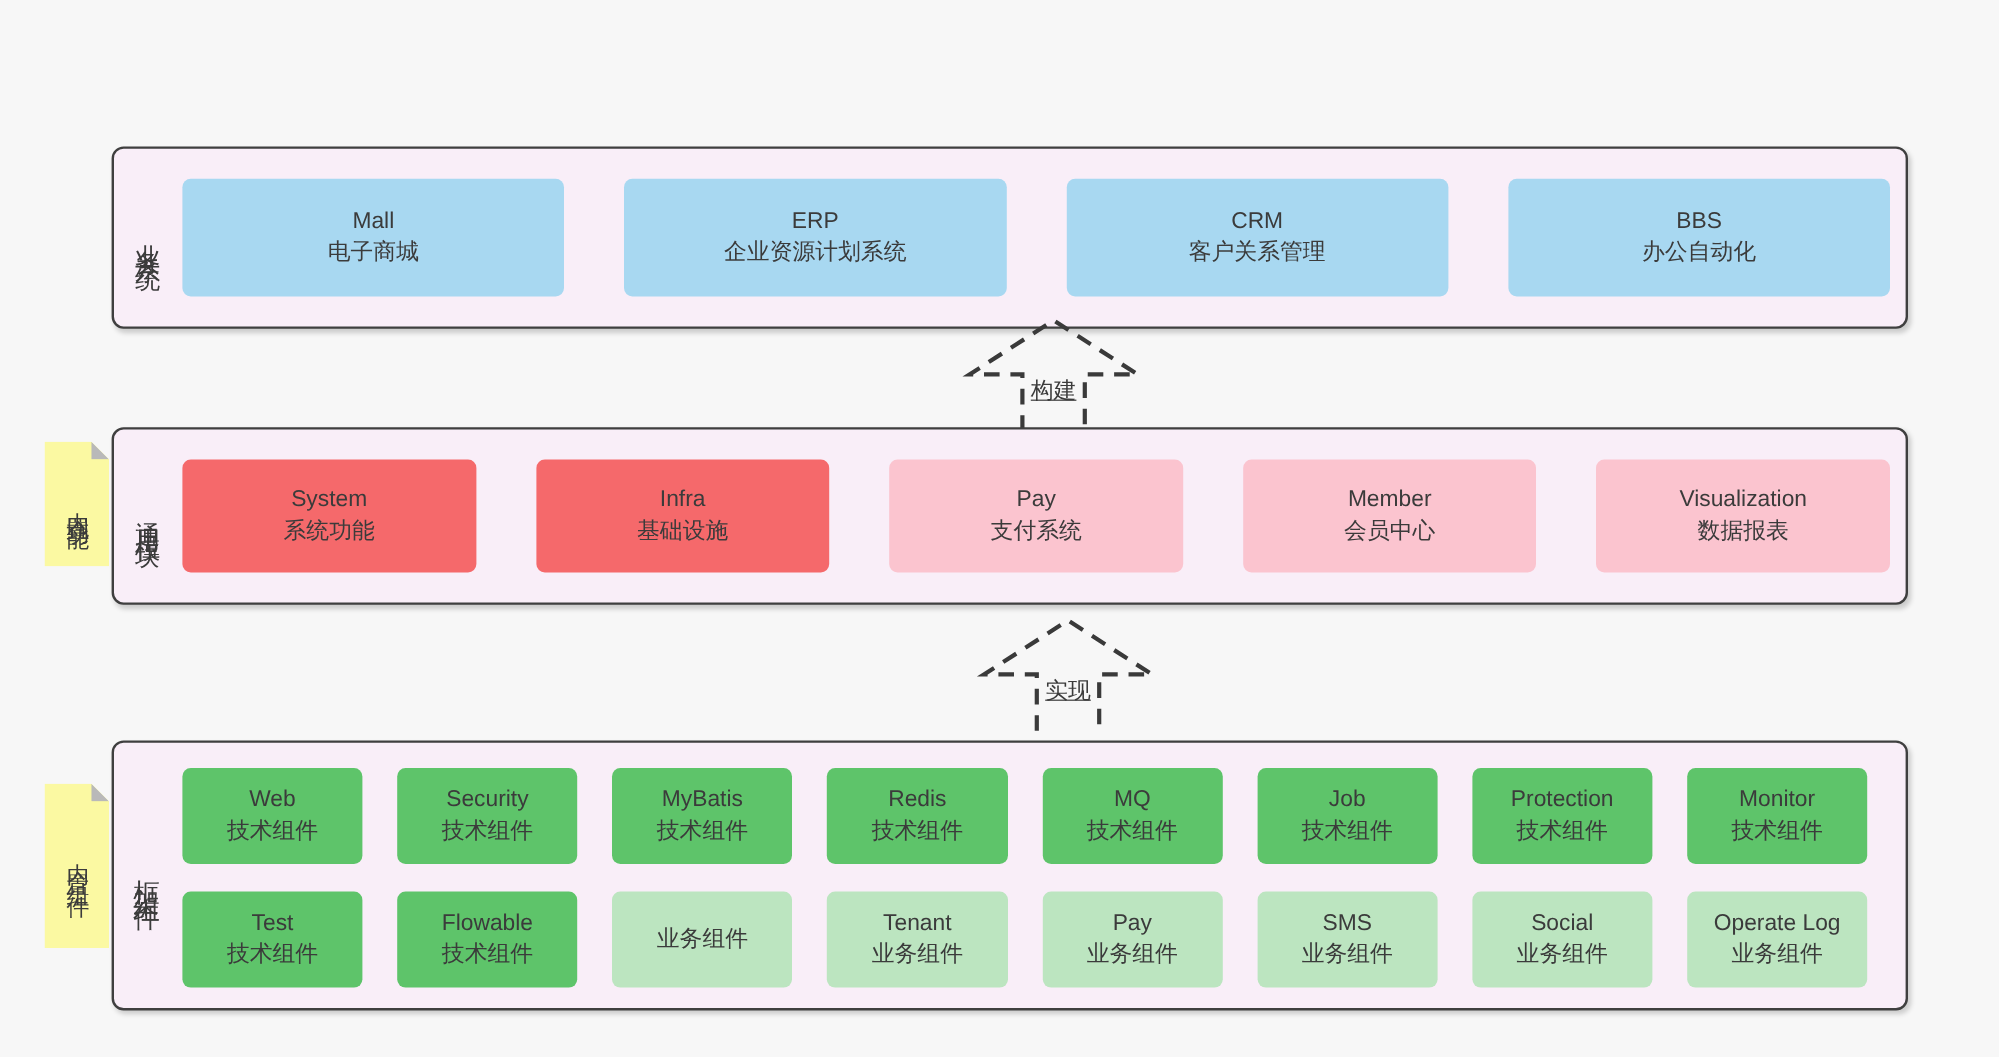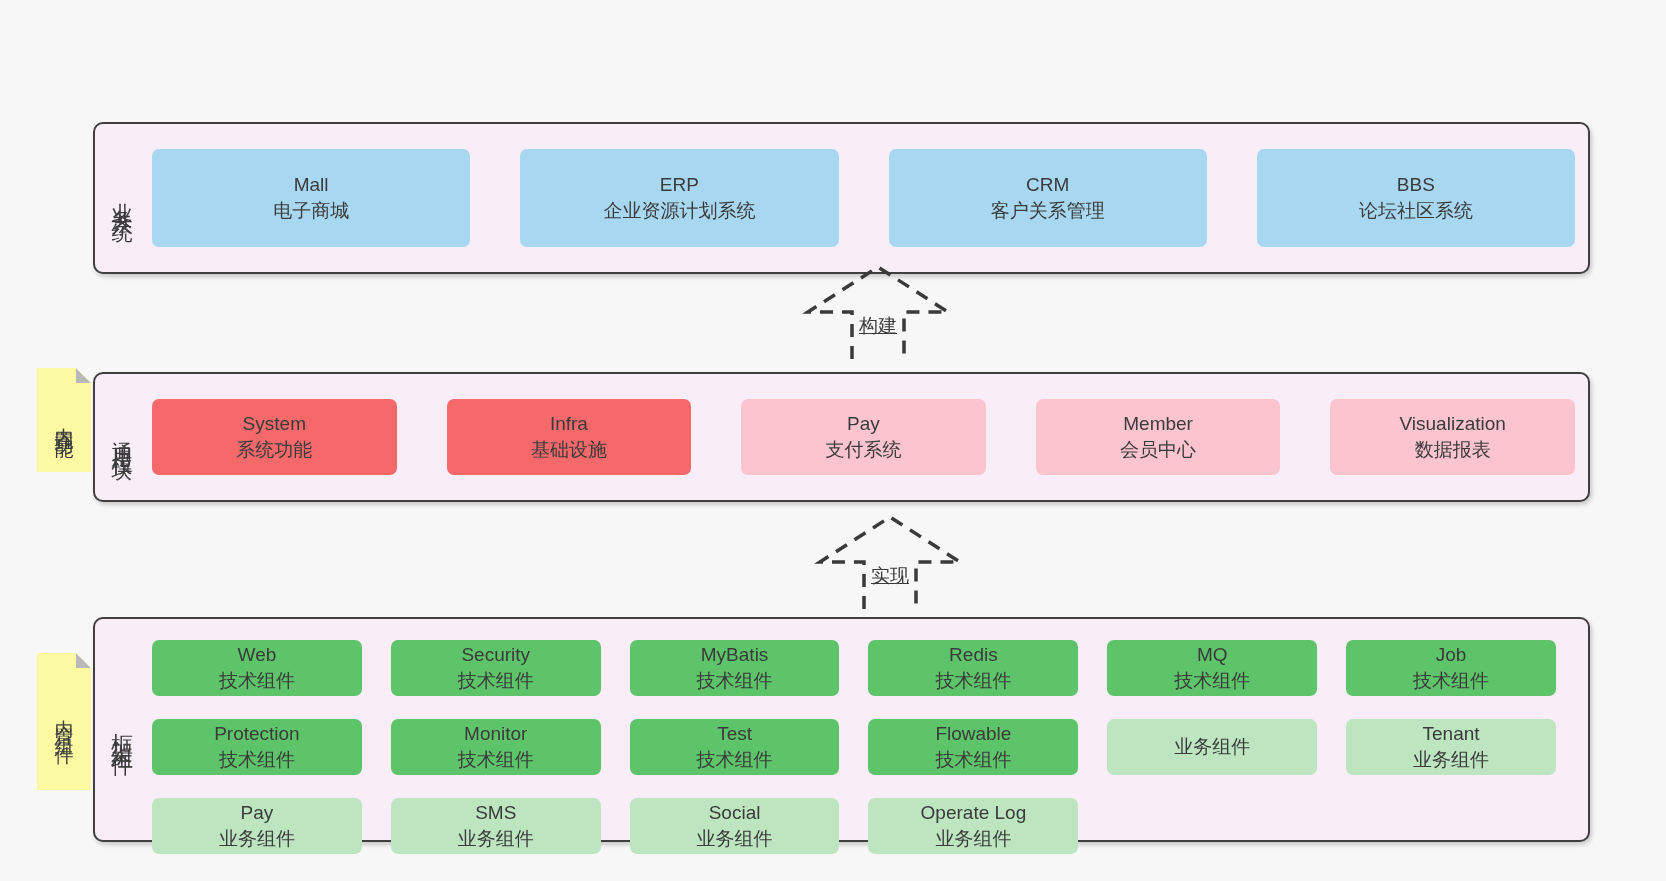--- a/index.html
+++ b/index.html
@@ -19,21 +19,21 @@
     position: absolute;
     left: 93px;
     width: 1497px;
     background: var(--layer-bg, #f9eef8);
     border: 2px solid var(--layer-border, #3f3f3f);
     border-radius: 10px;
     box-shadow: 2px 3px 4px rgba(0,0,0,0.18);
     box-sizing: border-box;
   }
   #layer-business   { top: 122px; height: 152px; }
-  #layer-modules    { top: 372px; height: 130px; }
+  #layer-modules    { top: 356px; height: 148px; }
   #layer-components { top: 617px; height: 225px; }
 
   .layer-label {
     position: absolute;
     left: 10px;
     top: 0;
     bottom: 0;
     display: flex;
     align-items: center;
     justify-content: center;
@@ -59,21 +59,21 @@
   }
   .box-row .box { flex: 1; }
 
   .grid {
     position: absolute;
     left: 57px;
     right: 32px;
     top: 21px;
     bottom: 17px;
     display: grid;
-    grid-template-columns: repeat(6, 1fr);
+    grid-template-columns: repeat(8, 1fr);
     grid-template-rows: 1fr 1fr;
     gap: 23px 29px;
   }
 
   .box {
     border-radius: 7px;
     display: flex;
     flex-direction: column;
     align-items: center;
     justify-content: center;
@@ -149,21 +149,21 @@
       <div class="box blue">
         <div>ERP</div>
         <div>企业资源计划系统</div>
       </div>
       <div class="box blue">
         <div>CRM</div>
         <div>客户关系管理</div>
       </div>
       <div class="box blue">
         <div>BBS</div>
-        <div>论坛社区系统</div>
+        <div>办公自动化</div>
       </div>
     </div>
 </div>
 
 <div class="arrow" id="arrow-build">
   <svg width="160" height="99" viewBox="0 0 160 99">
     <path d="M54 97 L54 50 L10 50 L80 5 L150 50 L106 50 L106 97" fill="none" stroke="#3a3a3a" stroke-width="3.5" stroke-dasharray="13 9"></path>
   </svg>
   <span class="arrow-label">构建</span>
 </div>

